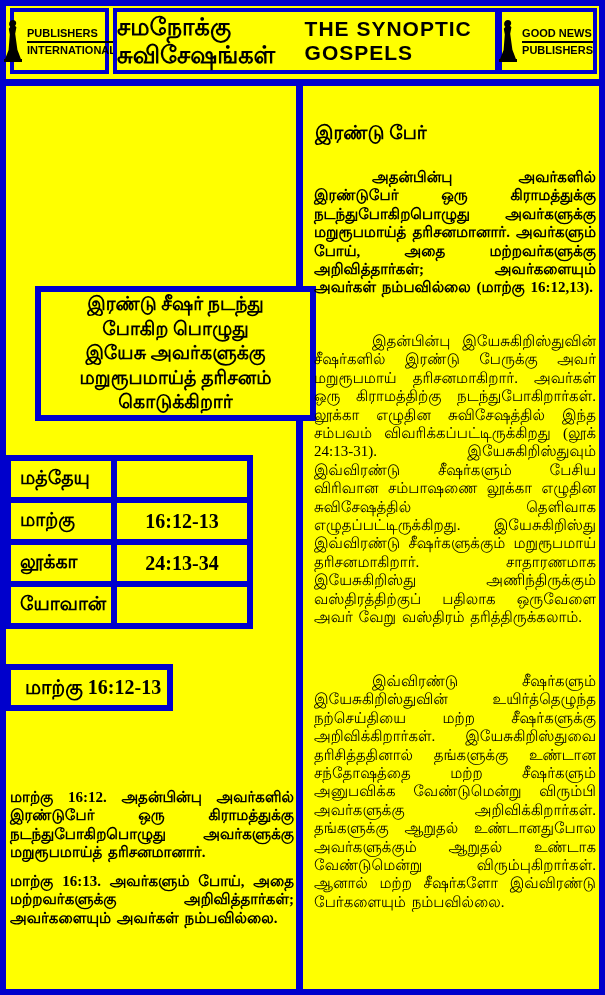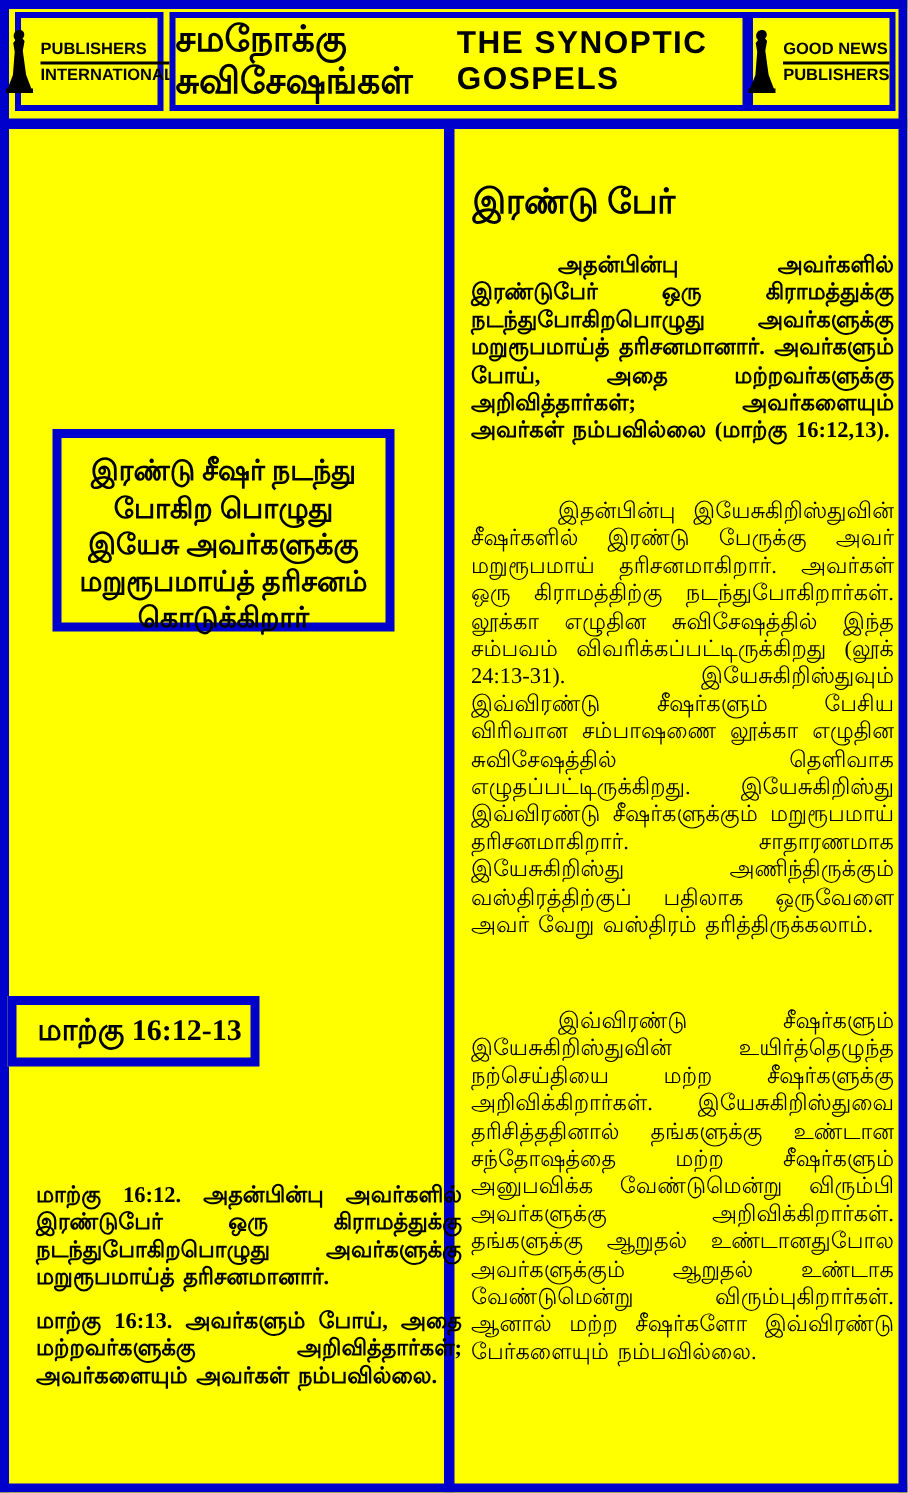--- a/index.html
+++ b/index.html
@@ -49,42 +49,42 @@
   .title-english{font-family:"Liberation Sans",sans-serif;font-size:21px;
     font-weight:bold;letter-spacing:1px;line-height:24px;}
 
   
   .ybox{position:absolute;border:5px solid var(--blue);background:var(--yellow);
     text-align:center;font-weight:bold;}
   .box-unity{left:31px;top:96px;width:239px;height:76px;font-size:20px;
     line-height:33px;padding-top:2px;}
   .box-books{left:62px;top:197px;width:181px;height:49px;font-size:20px;
     line-height:38px;}
-  .box-summary{left:35px;top:286px;width:228px;height:135px;border-width:6px;
-    font-size:19px;line-height:24.5px;padding-top:11px;}
+  .box-summary{left:35px;top:286px;width:281px;height:135px;border-width:6px;
+    font-size:19px;line-height:24.5px;padding-top:0;}
   .ref-box{left:5px;top:664px;width:168px;height:47px;border-width:6px;
     text-align:left;padding-left:14px;font-size:20px;line-height:34px;}
 
   
   #ref-table{position:absolute;left:5px;top:455px;border-collapse:collapse;}
   #ref-table td{
     border:6px solid var(--blue);
     height:42px;background:var(--yellow);
     font-weight:bold;vertical-align:middle;
   }
   #ref-table td.gname{width:106px;font-size:19px;padding-left:9px;}
   #ref-table td.gverse{width:136px;font-size:20px;text-align:center;}
 
   
   .para{position:absolute;font-size:15px;line-height:18.4px;
     text-align:justify;word-spacing:2px;}
   .bold{font-weight:bold;}
   .rcol{left:314px;width:282px;}
-  .lcol{left:24px;width:284px;}
-  .r-head{position:absolute;left:315px;top:122px;font-size:23px;font-weight:bold;}
+  .lcol{left:10px;width:284px;}
+  .r-head{position:absolute;left:315px;top:122px;font-size:19px;font-weight:bold;}
   .indent1{text-indent:58px;}
 </style>
 </head>
 <body>
 
 <div id="page">
 
   <div class="bar bar-top"></div>
   <div class="bar bar-bottom"></div>
   <div class="bar bar-left"></div>
@@ -126,20 +126,40 @@
 
 
   <div class="ybox box-summary">
     <div>இரண்டு சீஷர் நடந்து</div>
     <div>போகிற பொழுது</div>
     <div>இயேசு அவர்களுக்கு</div>
     <div>மறுரூபமாய்த் தரிசனம்</div>
     <div>கொடுக்கிறார்</div>
   </div>
 
+  <table id="ref-table">
+    <tbody>
+        <tr>
+      <td class="gname">மத்தேயு</td>
+      <td class="gverse"></td>
+    </tr>
+    <tr>
+      <td class="gname">மாற்கு</td>
+      <td class="gverse">16:12-13</td>
+    </tr>
+    <tr>
+      <td class="gname">லூக்கா</td>
+      <td class="gverse">24:13-34</td>
+    </tr>
+    <tr>
+      <td class="gname">யோவான்</td>
+      <td class="gverse"></td>
+    </tr>
+  </tbody>
+    </table>
 
   <div class="ybox ref-box">
     <span>மாற்கு 16:12-13</span>
   </div>
 
   <div class="para bold lcol" style="top:788px;">மாற்கு 16:12. அதன்பின்பு அவர்களில் இரண்டுபேர் ஒரு கிராமத்துக்கு நடந்துபோகிறபொழுது அவர்களுக்கு மறுரூபமாய்த் தரிசனமானார்.</div>
   <div class="para bold lcol" style="top:872px;">மாற்கு 16:13. அவர்களும் போய், அதை மற்றவர்களுக்கு அறிவித்தார்கள்; அவர்களையும் அவர்கள் நம்பவில்லை.</div>
 
   <div class="r-head">இரண்டு பேர்</div>
 

